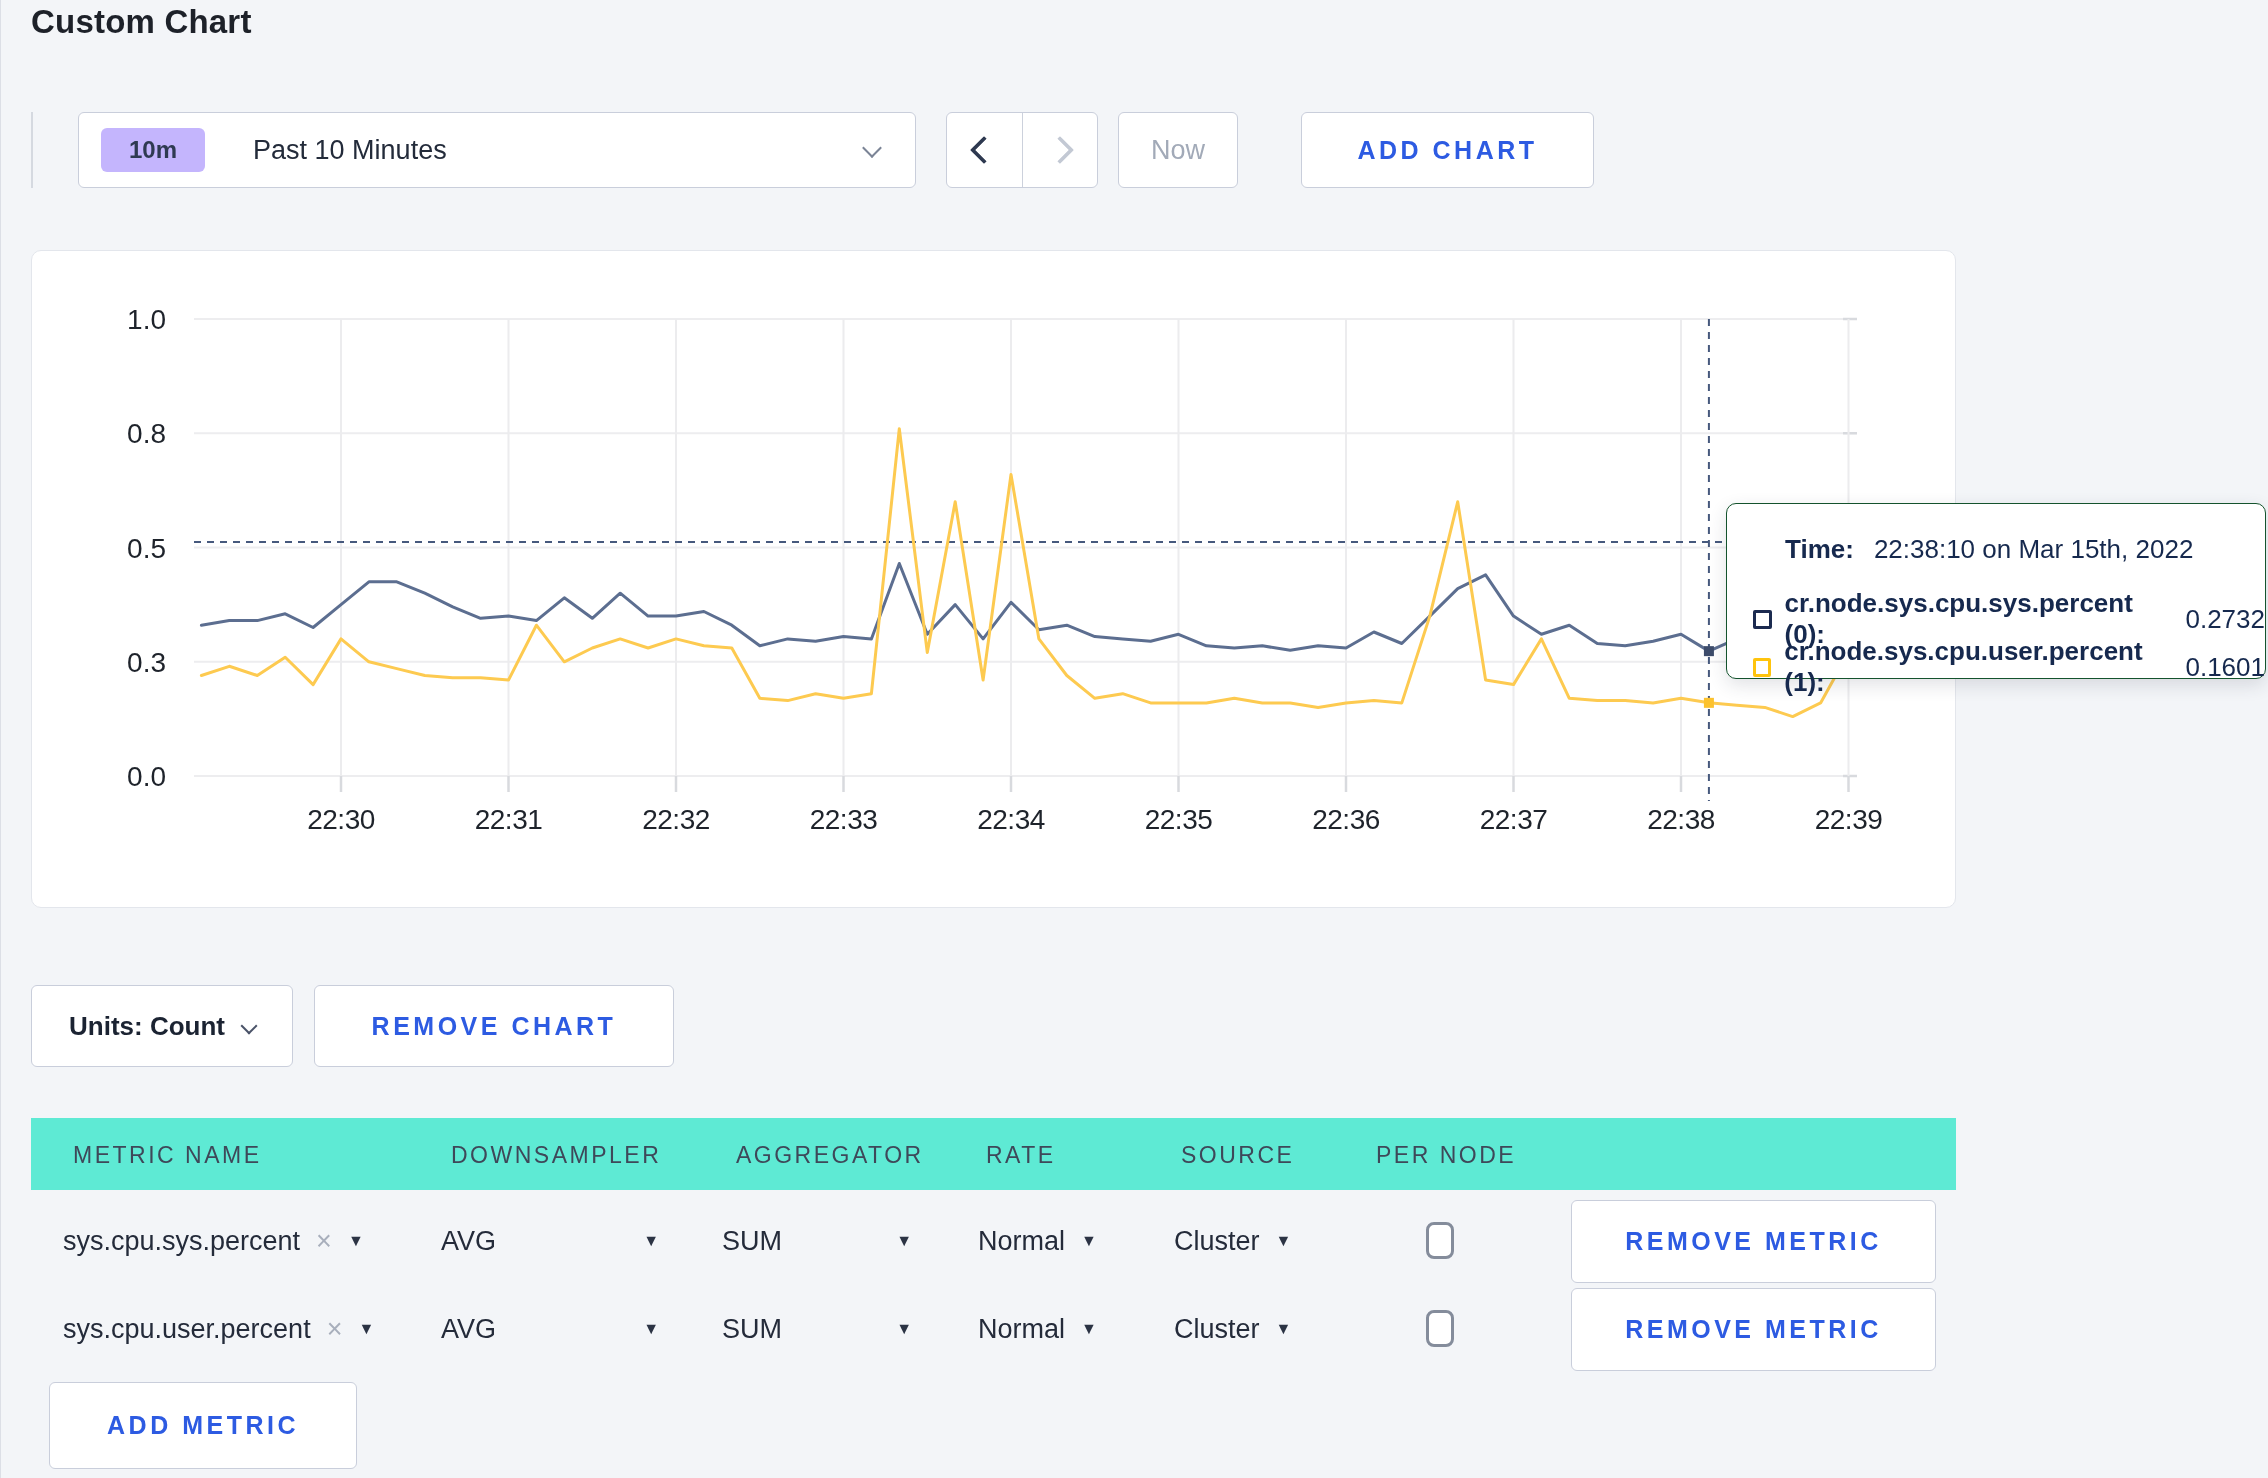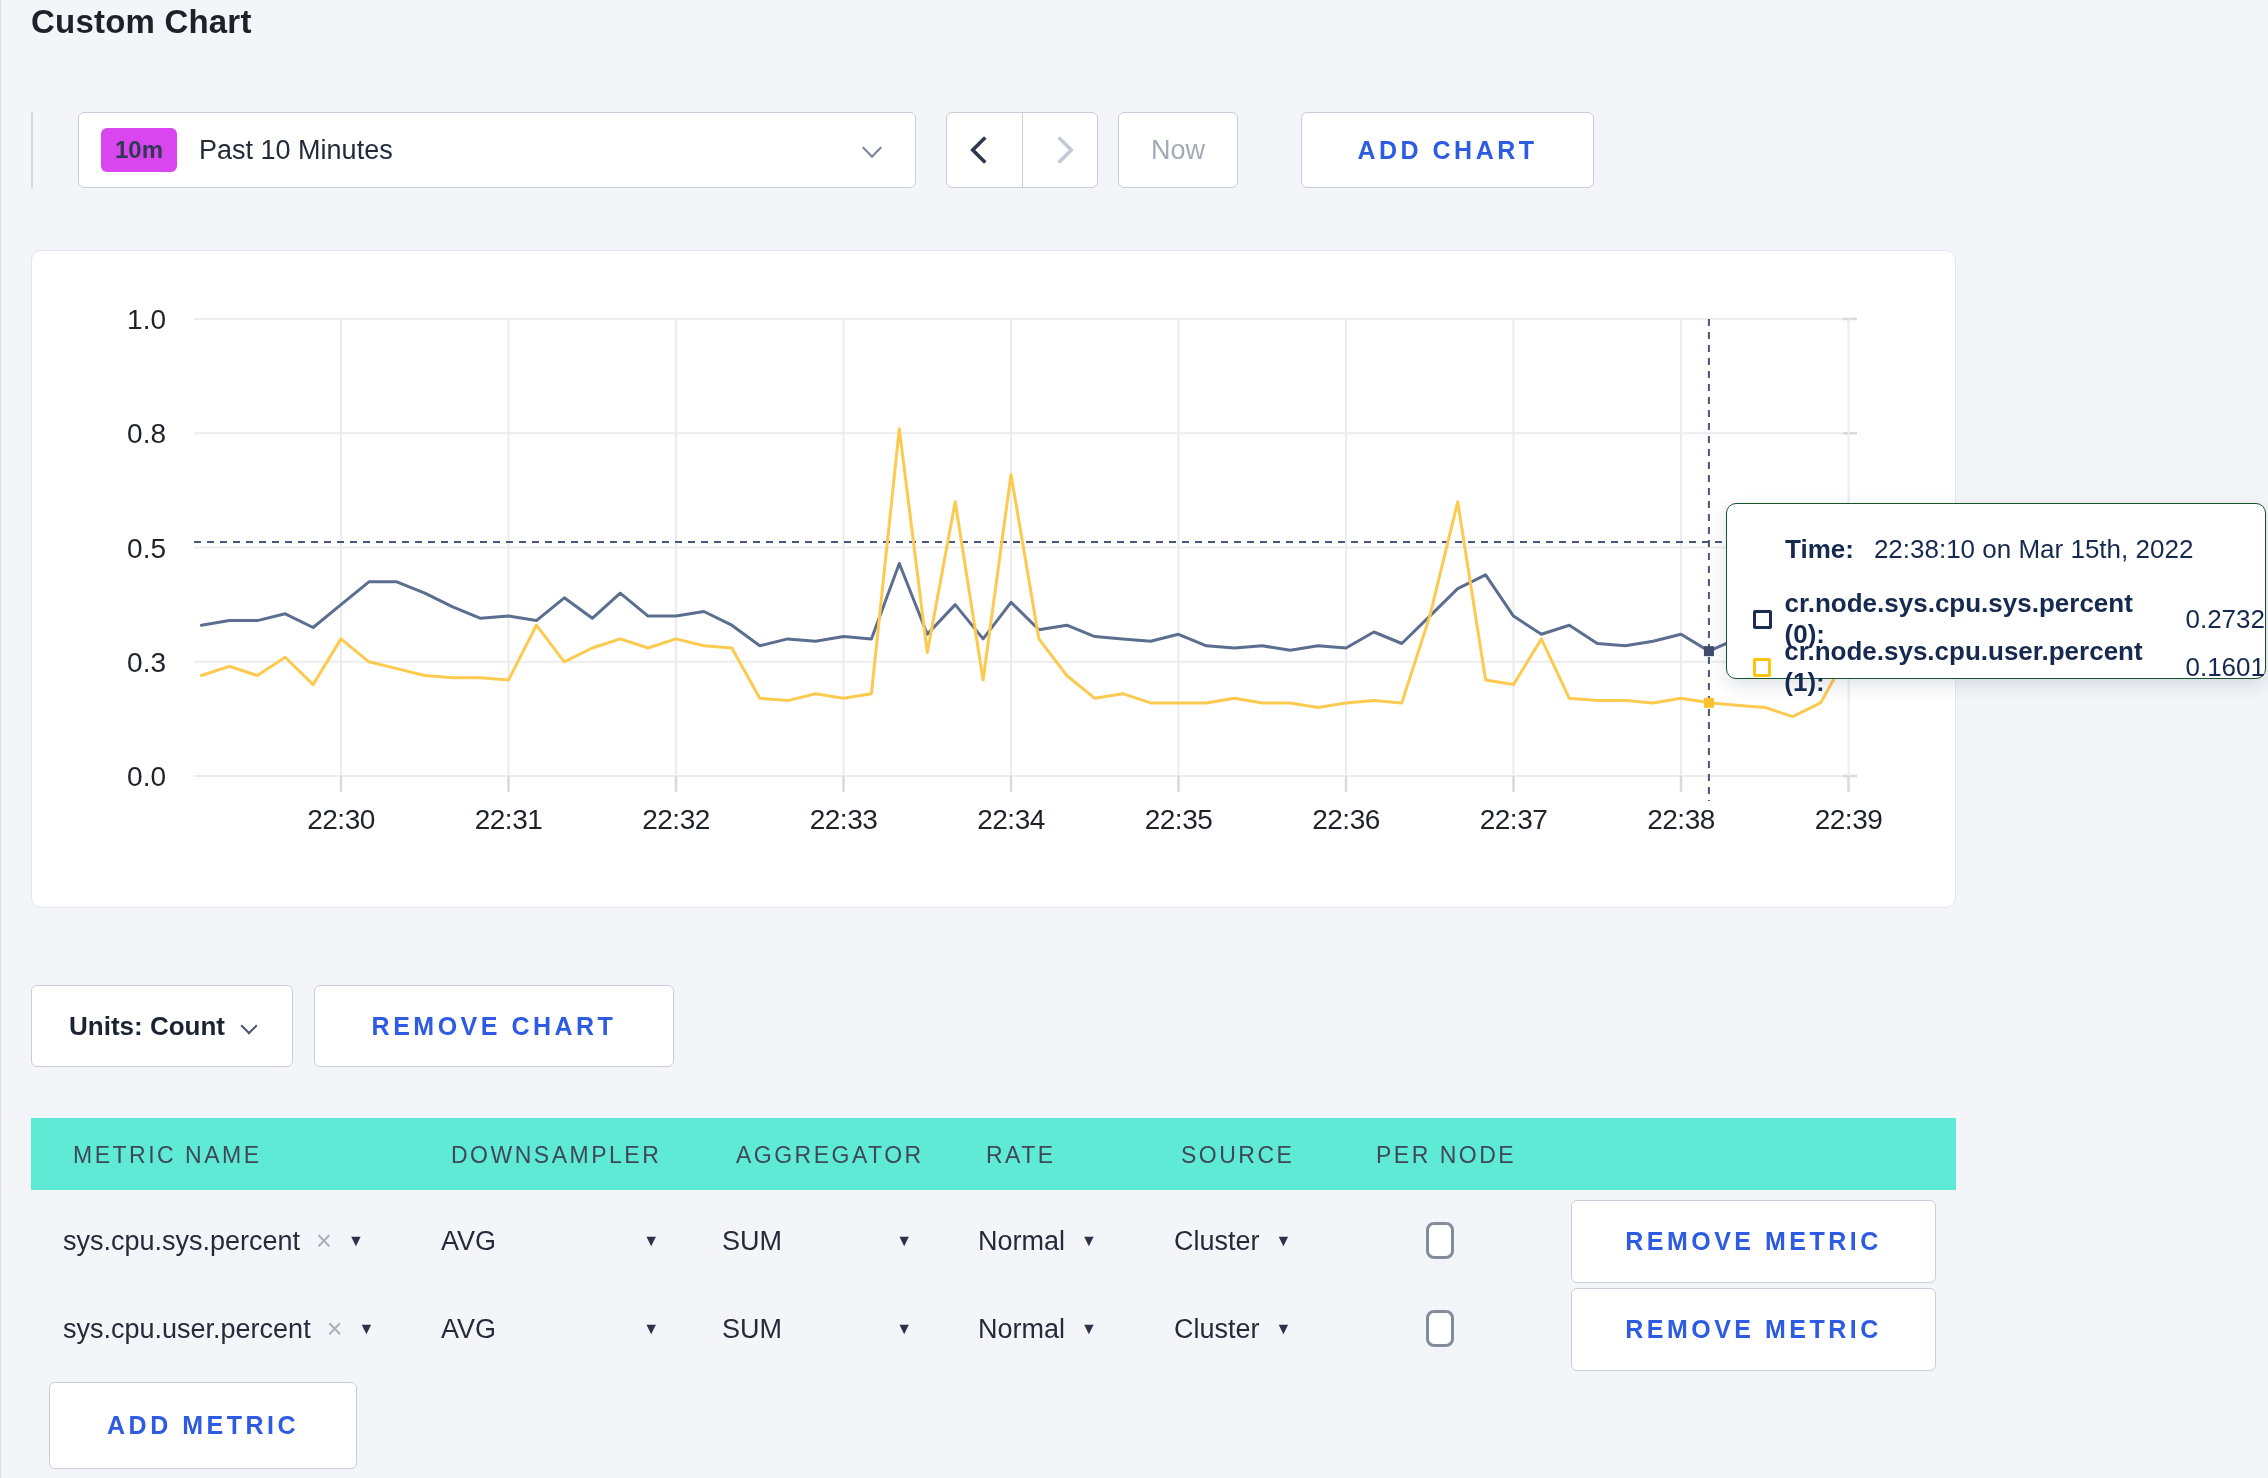--- a/index.html
+++ b/index.html
@@ -23,25 +23,25 @@
 
   
   #toolbar-divider { left:30px; top:112px; width:2px; height:76px; background:#d5d9e0; }
 
   .box {
     background:#ffffff; border:1.5px solid #c9cedb; border-radius:6px;
   }
   #time-dropdown { left:77px; top:112px; width:838px; height:76px; cursor:pointer;
     display:flex; align-items:center; }
   #time-badge {
-    margin-left:22px; background:#d946ef; color:#2f3a52;
+    margin-left:22px; background:#c4b5fd; color:#2f3a52;
     font-size:24px; font-weight:700; border-radius:6px;
-    padding:8px 14px;
-  }
-  #time-label { margin-left:22px; font-size:27px; color:#232b3a; }
+    padding:8px 28px;
+  }
+  #time-label { margin-left:48px; font-size:27px; color:#232b3a; }
   .chev {
     display:inline-block; border-style:solid; border-color:#7b8496;
     border-width:0 2.5px 2.5px 0; padding:6px; transform:rotate(45deg);
   }
   #time-chevron { position:absolute; right:36px; top:28px; }
 
   #nav-group { left:945px; top:112px; width:152px; height:76px; display:flex; }
   .nav-cell { flex:1; display:flex; align-items:center; justify-content:center; cursor:pointer; }
   #nav-prev { border-right:1.5px solid #ccd1dc; }
   .chev-left  { display:inline-block; border-style:solid; border-color:#2e3950;

